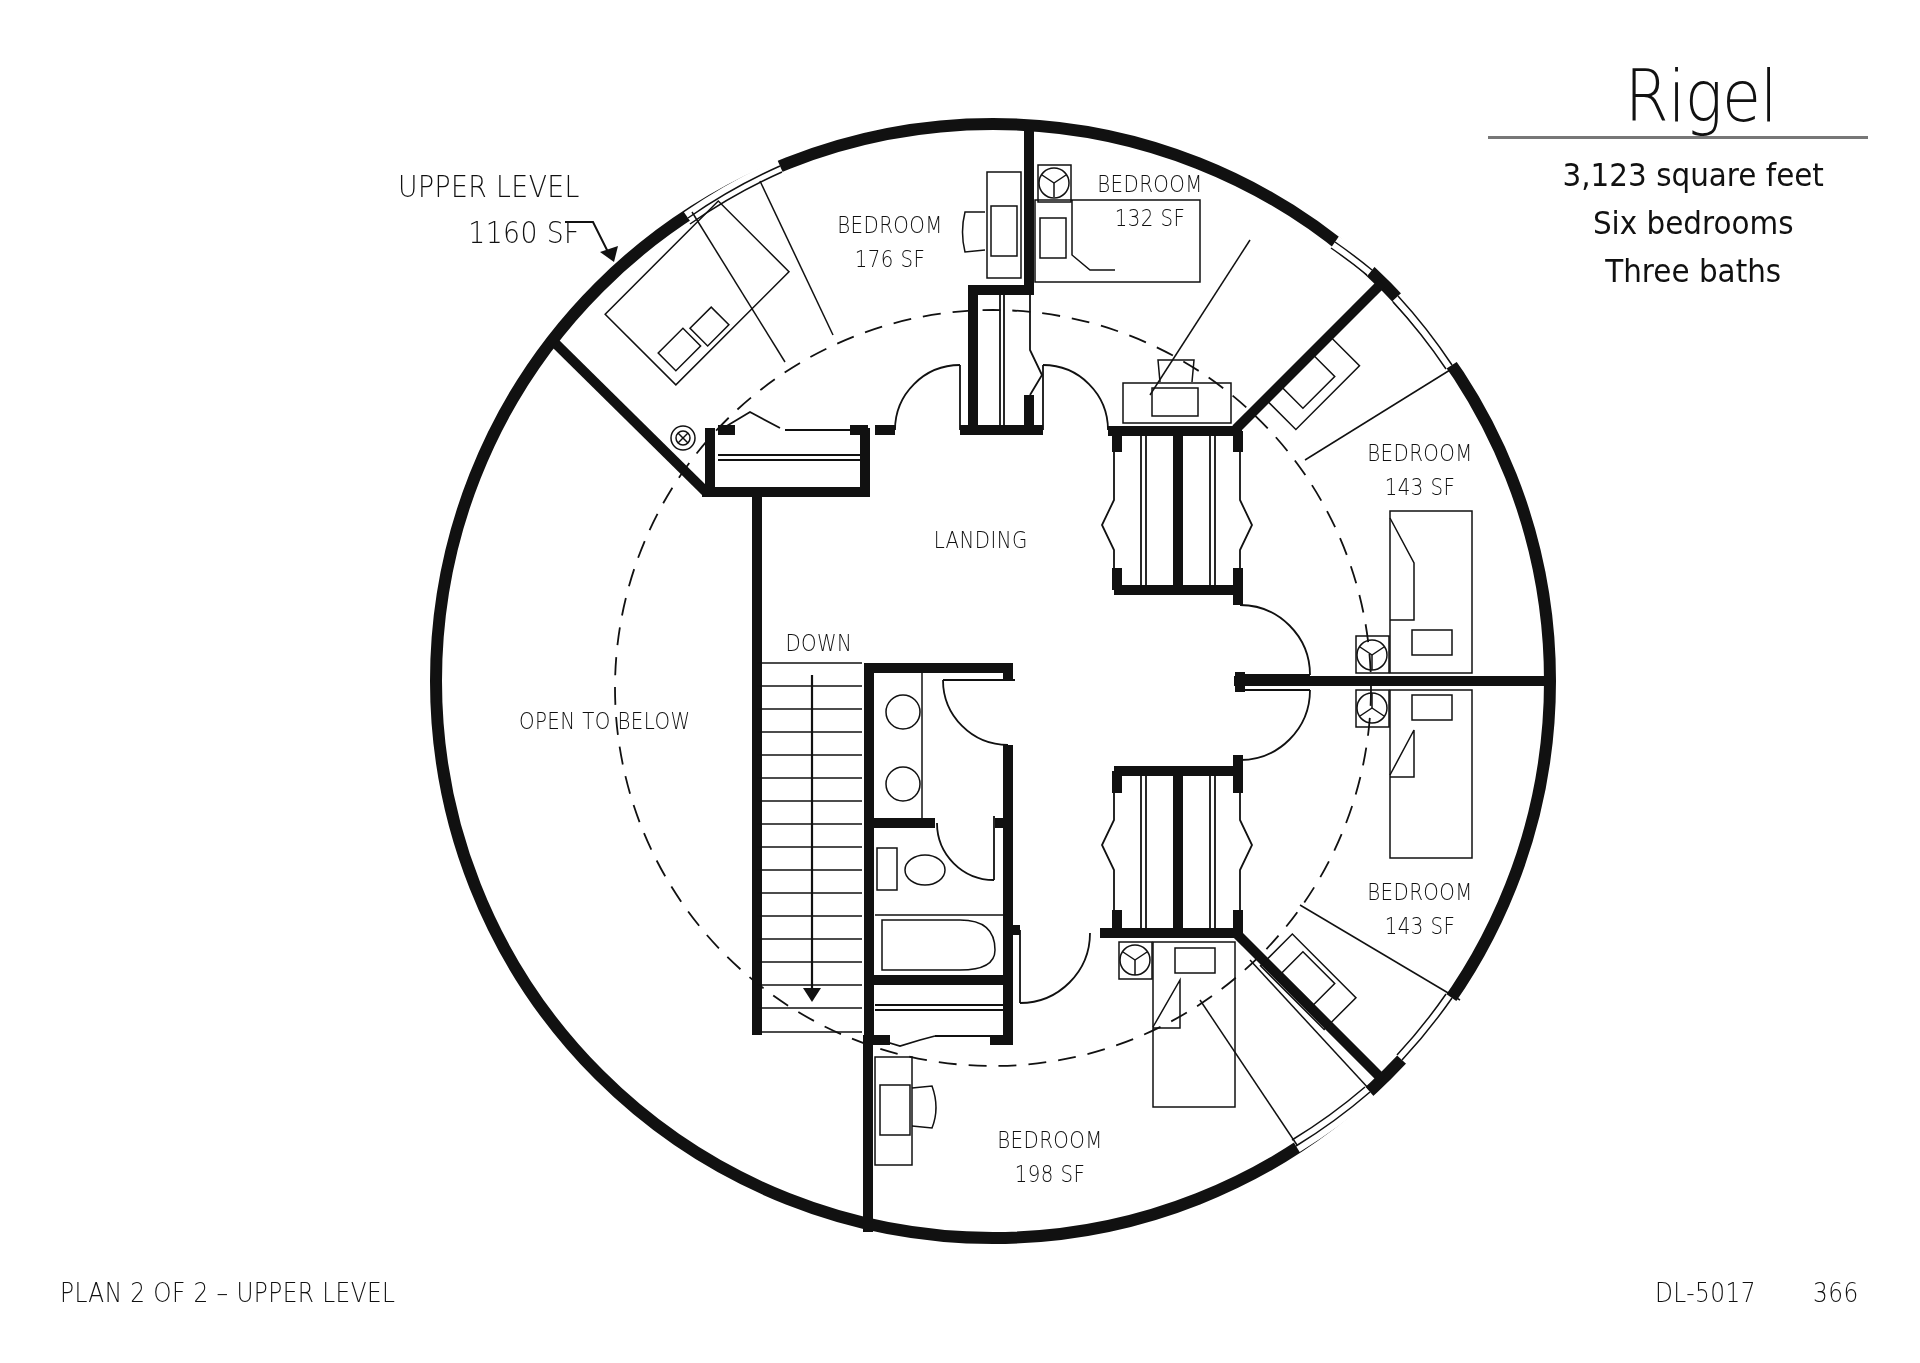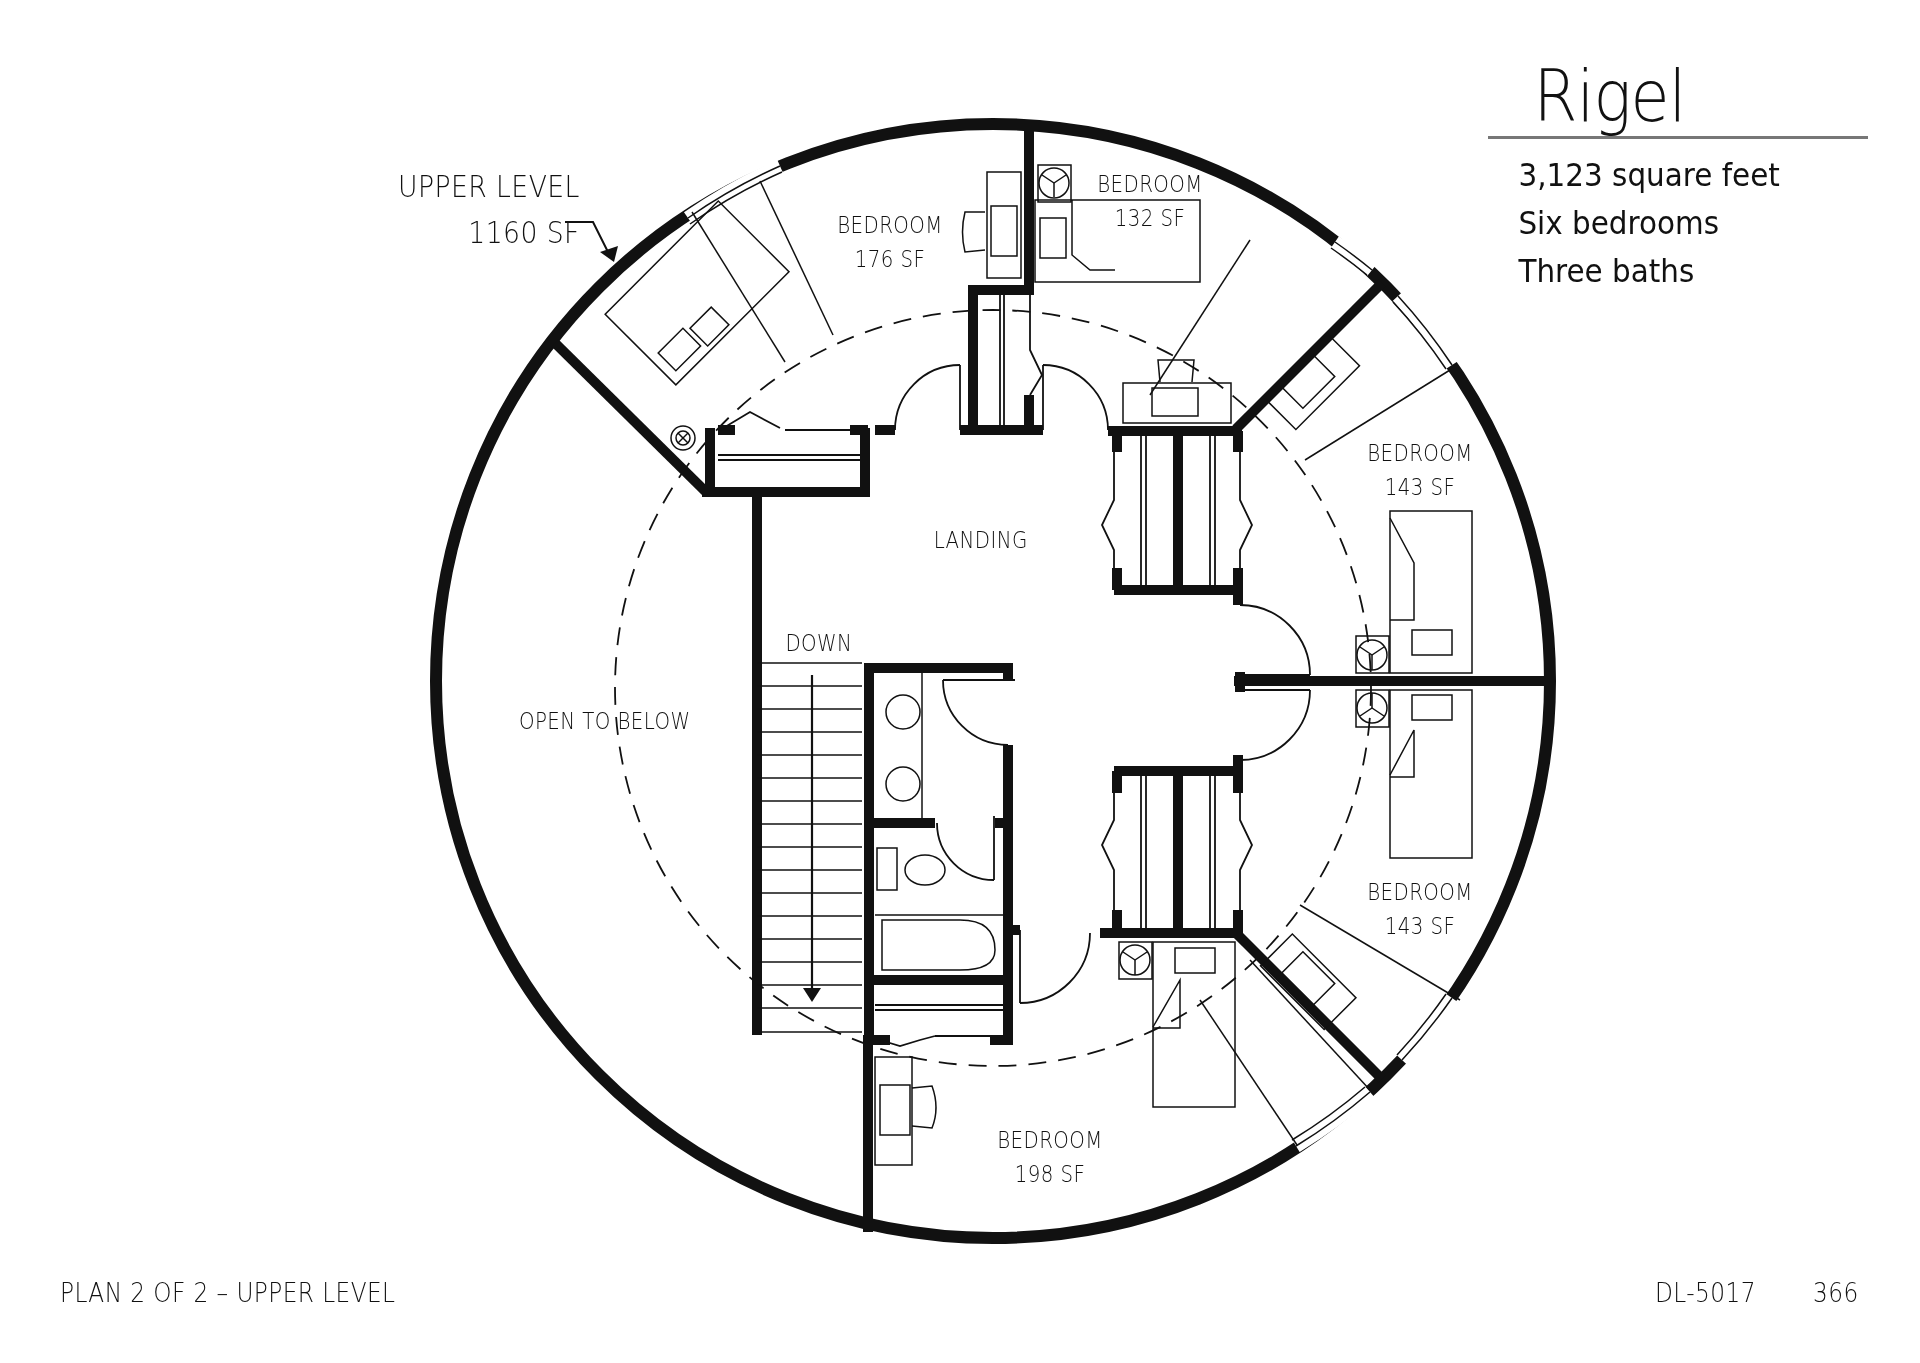--- a/index.html
+++ b/index.html
@@ -1,19 +1,19 @@
 <!DOCTYPE html>
 <html><head>
 <meta charset="utf-8">
 <style>
   html, body { margin: 0; padding: 0; background: #ffffff; }
   body { width: 1920px; height: 1363px; position: relative; overflow: hidden; font-family: "DejaVu Sans", sans-serif; color: #111; }
   .plan { position: absolute; left: 0; top: 0; width: 1920px; height: 1363px; }
   .txt { position: absolute; font-family: "DejaVu Sans", sans-serif; font-weight: 200; color: #111; white-space: nowrap; letter-spacing: 0.5px; transform: scaleX(0.86); }
-  .title-block { position: absolute; right: 52px; top: 56px; width: 380px; text-align: left; }
+  .title-block { position: absolute; right: 52px; top: 56px; width: 380px; text-align: center; }
   .title { font-family: "DejaVu Sans", sans-serif; font-size: 72px; font-weight: 300; line-height: 80px; color: #111; letter-spacing: -1px; transform: scaleX(0.88); transform-origin: right center; }
   .title-rule { height: 3px; background: #777; margin: 0 0 12px 0; }
   .spec { font-size: 32px; line-height: 48px; color: #111; transform: scaleX(0.92); transform-origin: right center; }
   .room { font-size: 23px; text-align: center; line-height: 34px; transform-origin: center top; }
   .footer { font-size: 27px; }
 </style>
 </head>
 <body>
 
 <svg class="plan" viewBox="0 0 1920 1363" xmlns="http://www.w3.org/2000/svg">

